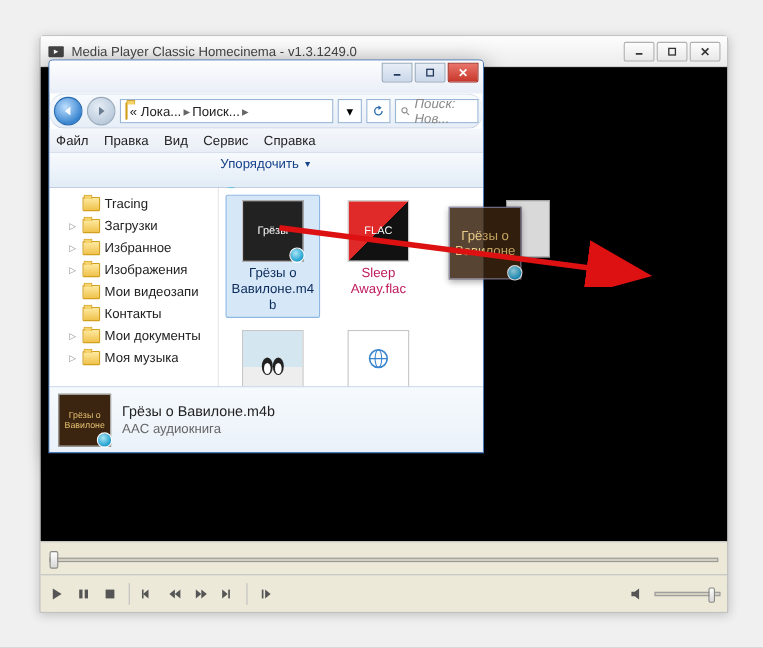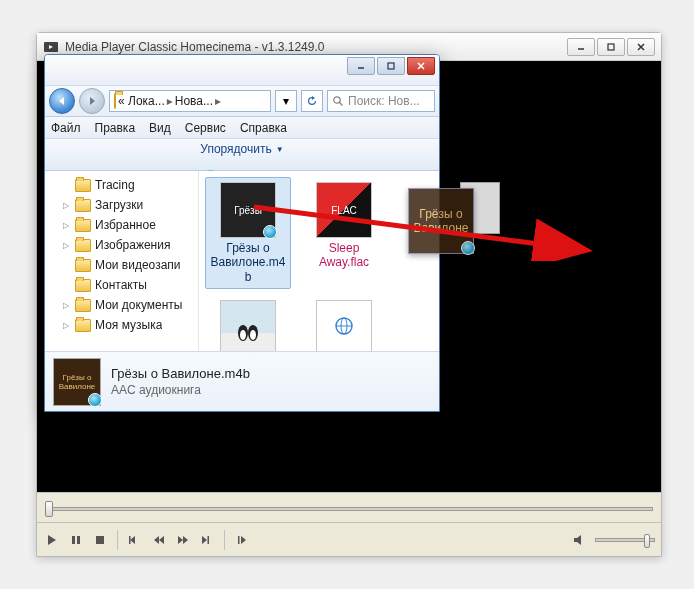--- a/index.html
+++ b/index.html
@@ -26,29 +26,29 @@
   .vol-slider .vthumb { position: absolute; right: 4px; top: -5px; width: 6px; height: 14px; background: linear-gradient(#fefefe,#d8d8d8); border: 1px solid #888; border-radius: 2px; }
 
   
   .explorer { position: absolute; left: 44px; top: 54px; width: 396px; height: 358px; background: #fff; border: 1px solid #4a79b7; border-radius: 4px 4px 0 0; box-shadow: 0 4px 20px rgba(0,0,0,0.35); overflow: hidden; }
   .exp-chrome { height: 30px; background: linear-gradient(#fdfdfe,#e9eef7); display: flex; justify-content: flex-end; align-items: flex-start; padding: 2px 4px 0 0; gap: 2px; }
   .exp-chrome .wb { width: 28px; height: 18px; border-radius: 0 0 2px 2px; display: flex; align-items: center; justify-content: center; }
   .wb.min, .wb.max { background: linear-gradient(#e8eef6,#cad8ea); border: 1px solid #9ab; }
   .wb.close { background: linear-gradient(#e9756a,#c8372b); border: 1px solid #a02a20; }
   .wb svg { width: 10px; height: 10px; }
 
-  .exp-nav { height: 32px; background: linear-gradient(#f7fafd,#e7eef7); border-top: 1px solid #d0daea; border-bottom: 1px solid #c0cce0; display: flex; align-items: center; padding: 0 4px; gap: 4px; }
+  .exp-nav { height: 32px; background: linear-gradient(#f7fafd,#e7eef7); border-top: 1px solid #d0daea; border-bottom: 1px solid #c0cce0; display: flex; align-items: center; padding: 0 4px; gap: 4px; border-radius: 14px; }
   .navbtn { width: 26px; height: 26px; border-radius: 13px; background: radial-gradient(circle at 40% 35%, #bfe0ff, #3a85d0 70%); border: 1px solid #2a6bb0; display: flex; align-items: center; justify-content: center; }
   .navbtn.fwd { background: radial-gradient(circle at 40% 35%, #e6eef6, #bccbdc 70%); border-color: #9ab; }
   .navbtn svg { width: 12px; height: 12px; fill: #fff; }
   .crumbs { flex: 1; height: 22px; background: #fff; border: 1px solid #9ab6d6; display: flex; align-items: center; padding: 0 4px; gap: 2px; overflow: hidden; }
   .crumbs .seg { color: #222; white-space: nowrap; }
   .crumbs .chev { color: #666; }
   .refresh, .dd { width: 22px; height: 22px; border: 1px solid #9ab6d6; background: #fff; display: flex; align-items: center; justify-content: center; }
-  .search { width: 108px; height: 22px; border: 1px solid #9ab6d6; background: #fff; display: flex; align-items: center; padding: 0 4px; color: #888; gap: 4px; }
+  .search { width: 76px; height: 22px; border: 1px solid #9ab6d6; background: #fff; display: flex; align-items: center; padding: 0 4px; color: #888; font-style: italic; gap: 4px; }
 
   .exp-menubar { height: 22px; background: linear-gradient(#f4f8fc,#e9eef6); border-bottom: 1px solid #d0daea; display: flex; align-items: center; padding: 0 6px; gap: 14px; }
   .exp-menubar span { color: #222; }
 
   .exp-toolbar { height: 32px; background: linear-gradient(#f7fafd,#e2ecf6); border-bottom: 1px solid #c0cce0; display: flex; align-items: center; padding: 0 6px; gap: 8px; flex-direction: column; }
   .tbtn { display: flex; align-items: center; gap: 4px; padding: 2px 6px; border: 1px solid transparent; border-radius: 2px; color: #15428b; }
   .tbtn .drop { font-size: 8px; color: #15428b; }
   .qt-icon { width: 14px; height: 14px; border-radius: 7px; background: radial-gradient(circle at 40% 35%, #a8e6f5, #1e9ecf 70%); position: relative; }
   .qt-icon::after { content:"Q"; position:absolute; left:3px; top:0; font-size:9px; color:#fff; font-weight:bold; }
   .exp-toolbar .tspacer { flex: 1; }
@@ -211,21 +211,21 @@
       </div>
     <div class="navbtn fwd">
         <svg viewBox="0 0 12 12">
           <polygon points="4,2 4,10 9,6" fill="#6a7c90"></polygon>
         </svg>
       </div>
     <div class="crumbs">
       <span><span class="folder-ico"></span></span>
       <span class="seg">« Лока...</span>
       <span class="chev">▸</span>
-      <span class="seg">Нова...</span>
+      <span class="seg">Поиск...</span>
       <span class="chev">▸</span>
     </div>
     <div class="dd">▾</div>
     <div class="refresh">
         <svg width="12" height="12" viewBox="0 0 12 12">
           <path d="M6 2a4 4 0 1 0 4 4h-1.2A2.8 2.8 0 1 1 6 3.2V5l3-2-3-2z" fill="#2a6bb0"></path>
         </svg>
       </div>
     <div class="search">
       <svg width="12" height="12" viewBox="0 0 12 12">

